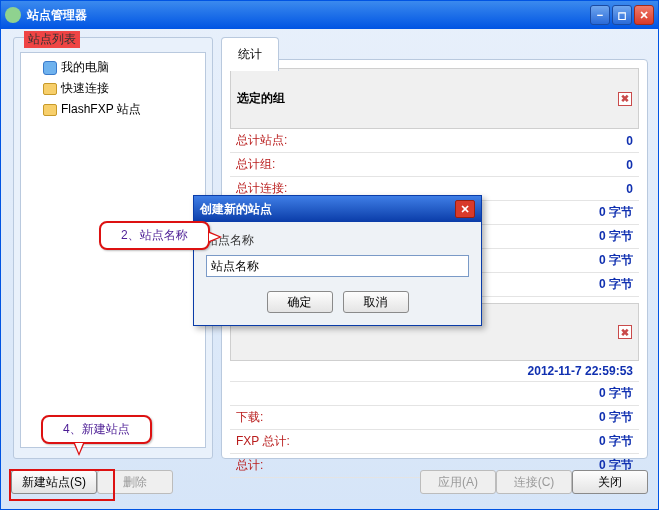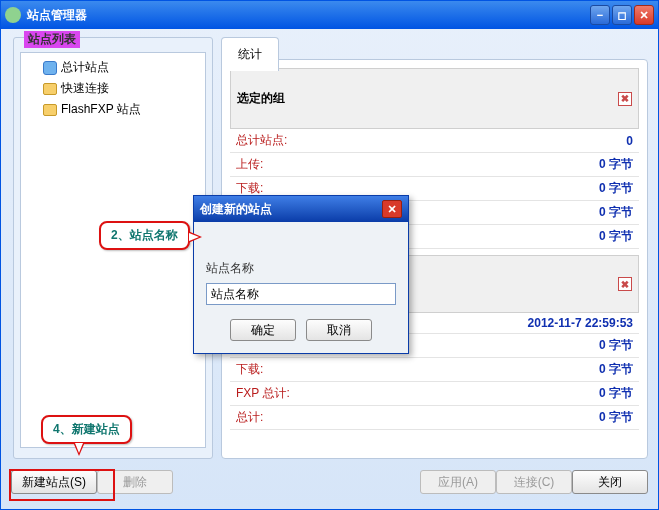--- a/index.html
+++ b/index.html
@@ -11,21 +11,21 @@
 .titlebar .icon { width: 16px; height: 16px; background: #8fd28f; border-radius: 50%; margin-right: 6px; display:inline-block;}
 .titlebar .title { flex: 1; }
 .titlebar .win-btns { display: flex; gap: 2px; }
 .win-btn { width: 20px; height: 20px; background: linear-gradient(#6fa6ee,#2a6ad8); border: 1px solid #1b4aa0; border-radius: 3px; color:#fff; display:flex; align-items:center; justify-content:center; font-size:11px; cursor:pointer;}
 .win-btn.close { background: linear-gradient(#f07a6a,#d83a2a); border-color:#a02a1b;}
 
 .body { position: absolute; top: 28px; left: 4px; right: 4px; bottom: 4px; }
 
 .sidebar { position:absolute; left:8px; top:8px; width:200px; bottom:46px; }
 .groupbox { border: 1px solid #b9c9de; border-radius:3px; background:#e9f1fb; padding: 10px 6px 6px 6px; height:100%; position:relative;}
-.group-title { position:absolute; top:-7px; left:10px; background:#d946ef; padding:0 4px; font-weight:bold; color:#333;}
+.group-title { position:absolute; top:-7px; left:10px; background:#ef4444; padding:0 4px; font-weight:normal; color:#333;}
 .tree { background:#fff; border:1px solid #b9c9de; height: calc(100% - 8px); padding:4px; margin-top:4px;}
 .tree-item { display:flex; align-items:center; gap:4px; padding:2px 0 2px 18px; color:#000; cursor:pointer;}
 .folder-icon { width:14px; height:12px; background:#f7cf6b; border:1px solid #c79a2a; border-radius:2px; display:inline-block;}
 .pc-icon { width:14px; height:14px; background:#6fb2ee; border:1px solid #3a7acb; border-radius:3px; display:inline-block;}
 
 .main { position:absolute; left:216px; right:6px; top:8px; bottom:46px; }
 .tabs { display:flex; }
 .tab { padding:8px 16px; border:1px solid #b9c9de; border-bottom:none; background:#fff; border-radius:4px 4px 0 0; cursor:pointer; position:relative; z-index:2;}
 .tab-content { border:1px solid #b9c9de; background:#fff; position:absolute; top:22px; left:0; right:0; bottom:0; border-radius:0 4px 4px 4px; padding:8px;}
 .section-header { background:#f0f0f0; border:1px solid #cfcfcf; padding:21px 6px; font-weight:bold; margin-top:6px; display:flex; align-items:center; justify-content:space-between;}
@@ -36,32 +36,32 @@
 table.stats td:last-child { text-align:right; color:#1030b0; font-weight:bold;}
 table.stats td:first-child { color:#b91c1c;}
 
 .bottom-bar { position:absolute; left:6px; right:6px; bottom:8px; height:30px; display:flex; align-items:center; gap:0;}
 .btn { min-width:76px; height:24px; background:linear-gradient(#fdfdfd,#e4e4e4); border:1px solid #8a8a8a; border-radius:3px; padding:7px 10px; cursor:pointer; display:inline-flex;align-items:center;justify-content:center;}
 .btn.disabled { color:#9a9a9a; border-color:#bcbcbc; background:#efefef; cursor:default;}
 .spacer { flex:1; }
 .new-site-highlight { position:absolute; left:4px; bottom:4px; width:106px; height:32px; border:2px solid #d11; pointer-events:none; z-index:5;}
 
 
-.dialog { position:absolute; left:192px; top:194px; width:216px; border:1px solid #0a3ca8; background:#eef2f6; box-shadow:3px 3px 6px rgba(0,0,0,.3); z-index:10;}
+.dialog { position:absolute; left:192px; top:194px; width:289px; border:1px solid #0a3ca8; background:#eef2f6; box-shadow:3px 3px 6px rgba(0,0,0,.3); z-index:10;}
 .dlg-title { height:26px; background:linear-gradient(#3f7ee6,#0a3ca8); color:#fff; font-weight:bold; display:flex; align-items:center; padding:0 6px;}
 .dlg-title span { flex:1;}
 .dlg-close { width:20px; height:18px; background:#d83a2a; border:1px solid #961f12; color:#fff; display:flex;align-items:center;justify-content:center;font-size:11px;cursor:pointer; border-radius:2px;}
-.dlg-body { padding:10px 12px 12px 12px;margin-top:28px;}
+.dlg-body { padding:10px 12px 12px 12px;}
 .dlg-label { margin-bottom:6px; color:#333;}
 .dlg-input { width:100%; height:22px; border:1px solid #7a9ac7; padding:2px 4px; background:#fff;}
 .dlg-btns { display:flex; justify-content:center; gap:10px; margin-top:14px;}
 .dlg-btns .btn { min-width:66px; height:22px;}
 
 
-.callout { position:absolute; background:#fff; border:2px solid #d11; border-radius:8px; padding:4px 10px; color:#0f766e; font-weight:bold; z-index:20; box-shadow:1px 1px 2px rgba(0,0,0,.25);}
+.callout { position:absolute; background:#fff; border:2px solid #d11; border-radius:8px; padding:4px 20px; color:#4c1d95; font-weight:normal; z-index:20; box-shadow:1px 1px 2px rgba(0,0,0,.25);}
 .callout.c2 { left:98px; top:220px; }
 .callout.c1 { left:40px; top:414px; }
 .callout-tail { position:absolute; width:0; height:0; }
 .c2 .callout-tail { right:-14px; top:8px; border-top:6px solid transparent; border-bottom:6px solid transparent; border-left:14px solid #d11;}
 .c2 .callout-tail::after { content:""; position:absolute; right:3px; top:-4px; border-top:4px solid transparent; border-bottom:4px solid transparent; border-left:10px solid #fff;}
 .c1 .callout-tail { left:30px; bottom:-14px; border-left:6px solid transparent; border-right:6px solid transparent; border-top:14px solid #d11;}
 .c1 .callout-tail::after { content:""; position:absolute; left:-4px; bottom:3px; border-left:4px solid transparent; border-right:4px solid transparent; border-top:10px solid #fff;}
 </style>
 </head>
 <body>
@@ -78,21 +78,21 @@
   </div>
 
   <div class="body">
 
     <div class="sidebar">
       <div class="groupbox">
         <div class="group-title">站点列表</div>
         <div class="tree">
           <div class="tree-item">
             <span class="pc-icon"></span>
-            <span>总计站点</span>
+            <span>我的电脑</span>
           </div>
           <div class="tree-item">
             <span class="folder-icon"></span>
             <span>快速连接</span>
           </div>
           <div class="tree-item">
             <span class="folder-icon"></span>
             <span>FlashFXP 站点</span>
           </div>
         </div>
@@ -109,20 +109,28 @@
           <span>选定的组</span>
           <span class="del-icon">✖</span>
         </div>
         <table class="stats">
           <tbody>
               <tr>
                 <td>总计站点:</td>
                 <td>0</td>
               </tr>
           <tr>
+                <td>总计组:</td>
+                <td>0</td>
+              </tr>
+          <tr>
+                <td>总计连接:</td>
+                <td>0</td>
+              </tr>
+          <tr>
                 <td>上传:</td>
                 <td>0 字节</td>
               </tr>
           <tr>
                 <td>下载:</td>
                 <td>0 字节</td>
               </tr>
           <tr>
                 <td>FXP 总计:</td>
                 <td>0 字节</td>

